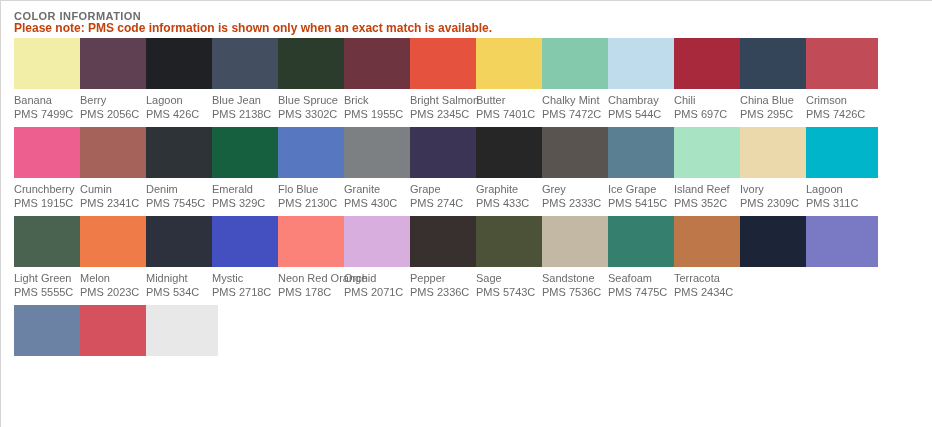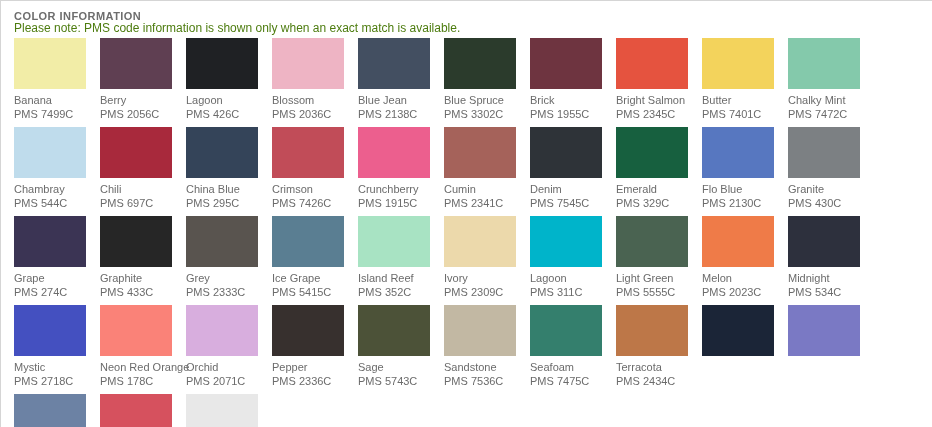--- a/index.html
+++ b/index.html
@@ -39,35 +39,35 @@
     font-weight: bold;
     letter-spacing: 0.45px;
     color: #6d6d6d;
     white-space: nowrap;
   }
   .note {
     position: absolute;
     top: 21px;
     left: 14px;
     font-size: 12px;
-    font-weight: normal;
-    color: #4d7c0f;
+    font-weight: bold;
+    color: #c2410c;
     white-space: nowrap;
   }
 
   .swatch-grid {
     position: absolute;
     top: 38px;
     left: 14px;
     width: 918px;
     display: flex;
     flex-wrap: wrap;
   }
   .swatch-cell {
-    width: 86px;
+    width: 66px;
     margin-right: 0px;
     margin-bottom: 6px;
     padding-right: 0;
   }
   .swatch-chip {
     width: 72px;
     height: 51px;
     display: block;
   }
   .swatch-name {
@@ -107,25 +107,20 @@
         <span class="swatch-chip" title="Berry" style="background-color: rgb(95, 63, 82);"></span>
         <div class="swatch-name">Berry</div>
         <div class="swatch-pms">PMS 2056C</div>
       </div>
       <div class="swatch-cell">
         <span class="swatch-chip" title="Black" style="background-color: rgb(31, 33, 36);"></span>
         <div class="swatch-name">Lagoon</div>
         <div class="swatch-pms">PMS 426C</div>
       </div>
       <div class="swatch-cell">
-        <span class="swatch-chip" title="Blossom" style="background-color: rgb(238, 180, 196);"></span>
-        <div class="swatch-name">Blossom</div>
-        <div class="swatch-pms">PMS 2036C</div>
-      </div>
-      <div class="swatch-cell">
         <span class="swatch-chip" title="Blue Jean" style="background-color: rgb(67, 79, 97);"></span>
         <div class="swatch-name">Blue Jean</div>
         <div class="swatch-pms">PMS 2138C</div>
       </div>
       <div class="swatch-cell">
         <span class="swatch-chip" title="Blue Spruce" style="background-color: rgb(43, 59, 44);"></span>
         <div class="swatch-name">Blue Spruce</div>
         <div class="swatch-pms">PMS 3302C</div>
       </div>
       <div class="swatch-cell">

